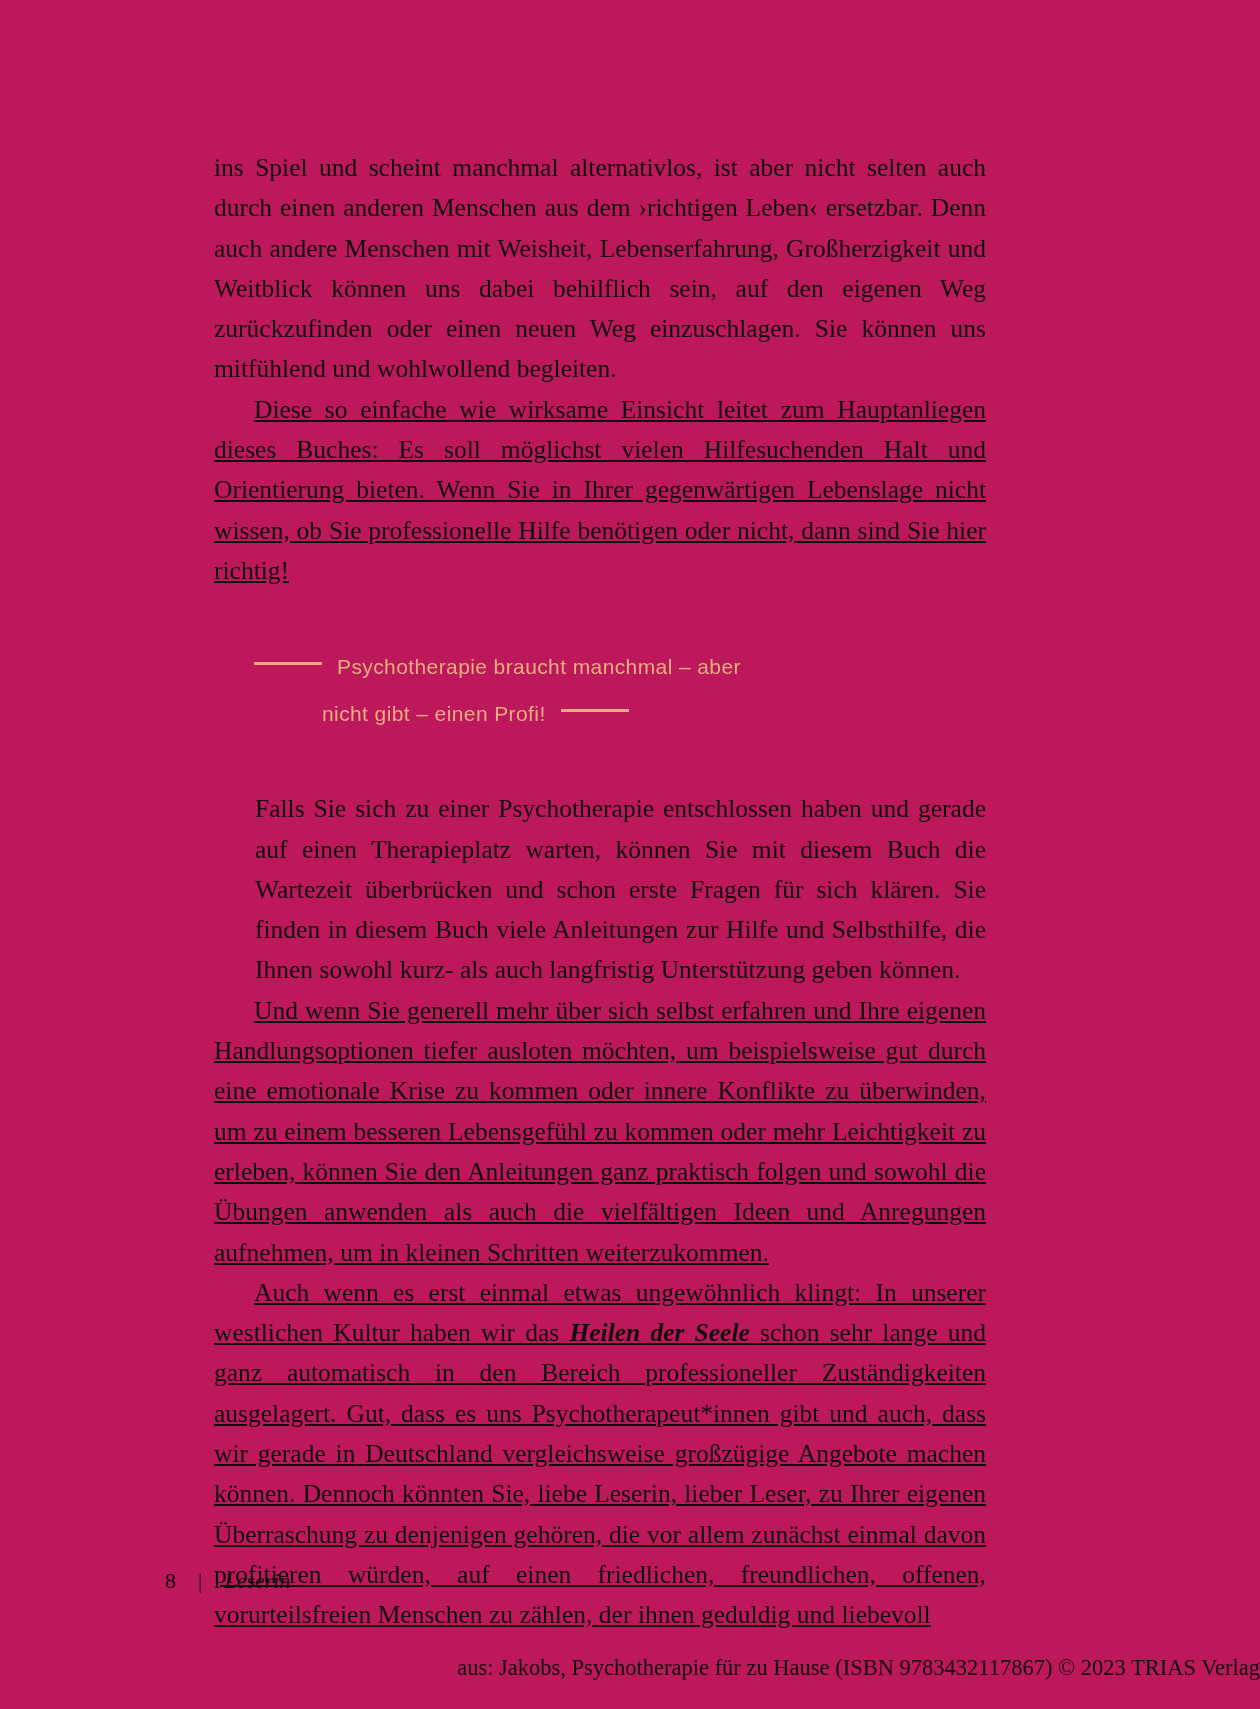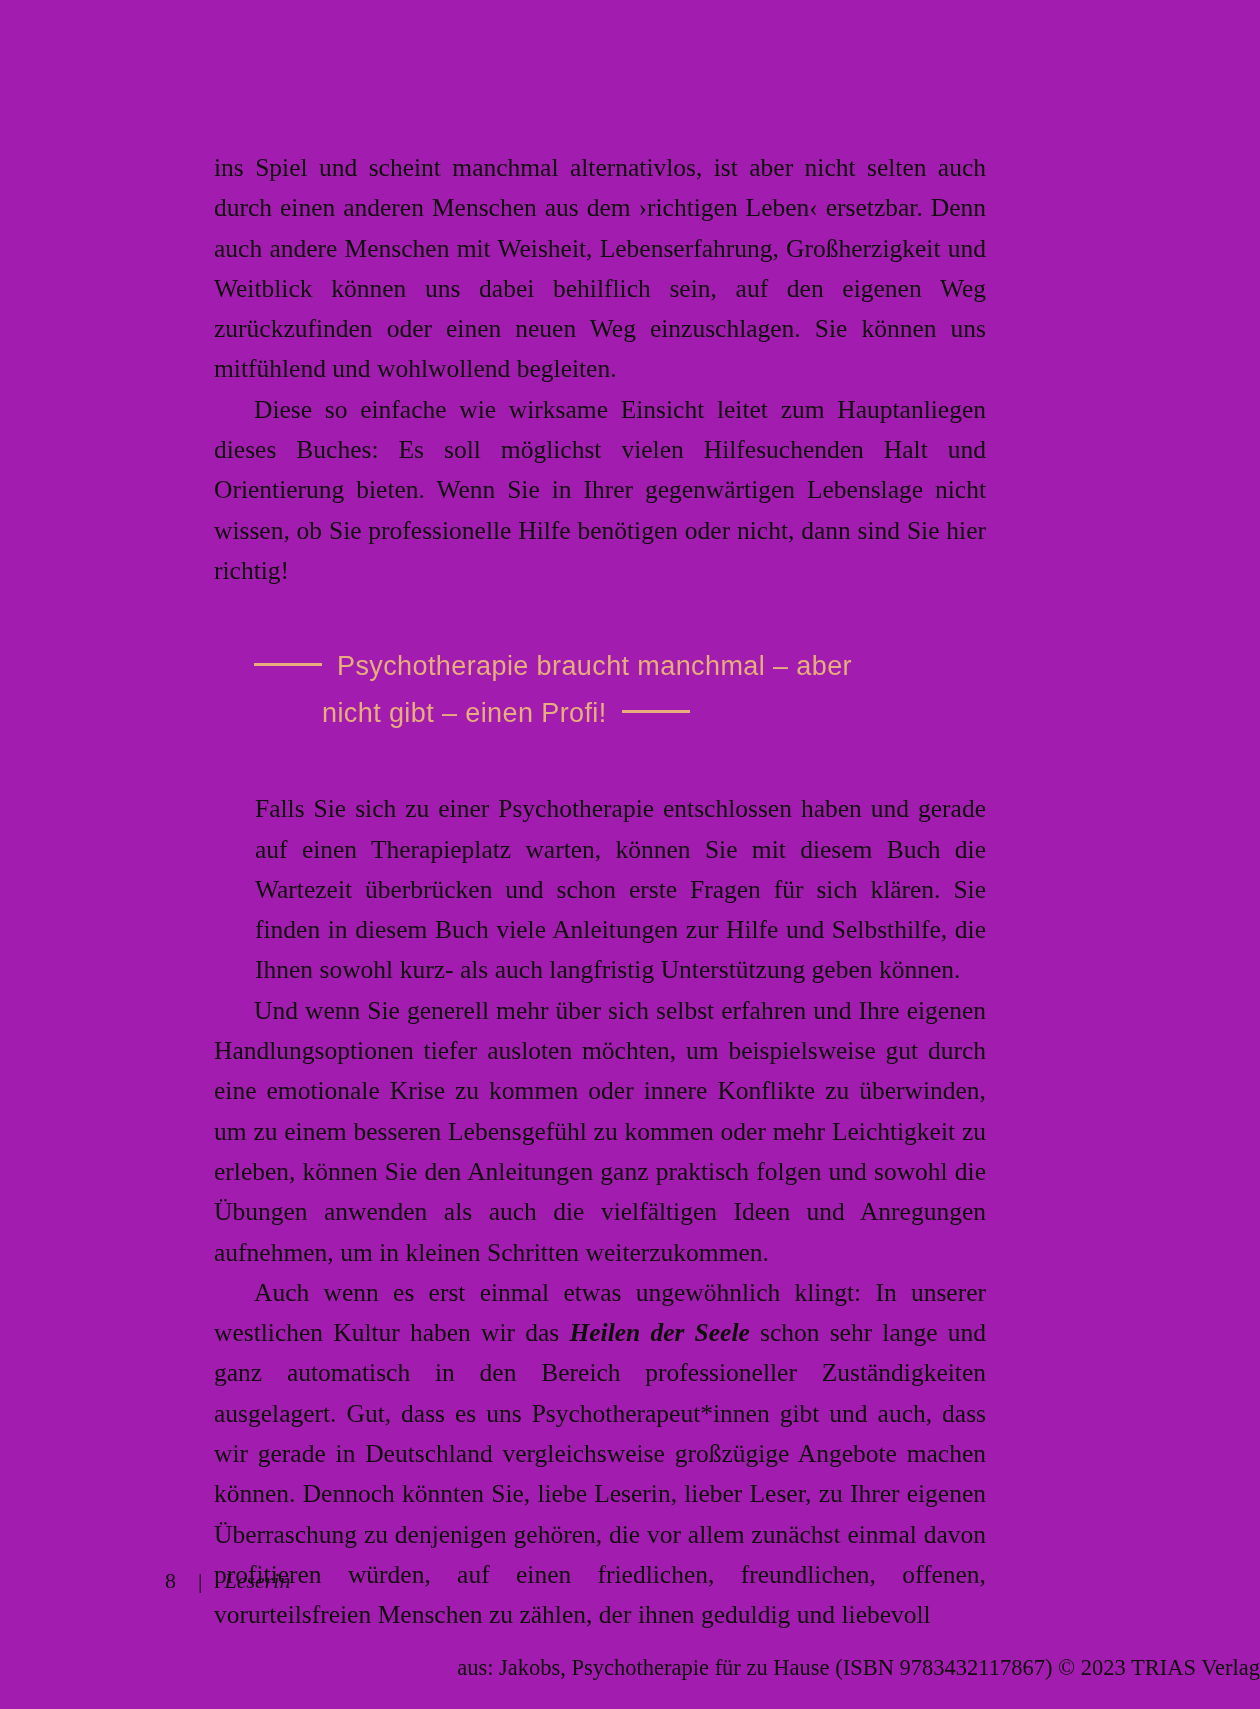--- a/index.html
+++ b/index.html
@@ -16,21 +16,21 @@
     color: #000000;
     overflow: hidden;
   }
 
   .page {
     position: absolute;
     top: 0;
     left: 0;
     width: 1260px;
     height: 1709px;
-    background: #a21caf;
+    background: #be185d;
   }
 
   
   .text-column {
     position: absolute;
     left: 214px;
     top: 148px;
     width: 772px;
   }
 
@@ -41,36 +41,37 @@
     line-height: 40.3px;
     text-align: justify;
     text-justify: inter-word;
     letter-spacing: 0.0px;
     word-spacing: 0.1px;
     hyphens: manual;
     color: #100e0c;
   }
   p.body-par + p.body-par {
     text-indent: 40px;
+    text-decoration: underline;
   }
 
   p.body-par em.title-italic {
     font-style: italic;
     font-weight: 700;
   }
 
   
   .section-heading {
     position: absolute;
     left: 214px;
     top: 540px;
     width: 790px;
     font-family: "Liberation Sans", sans-serif;
     font-weight: 300;
-    font-size: 27px;
+    font-size: 21px;
     line-height: 47px;
     color: #e8ad7d;
     letter-spacing: 0.4px;
   }
   .section-heading .hl-line1 {
     display: block;
     padding-left: 40px;
     white-space: nowrap;
   }
   .section-heading .hl-line2 {

